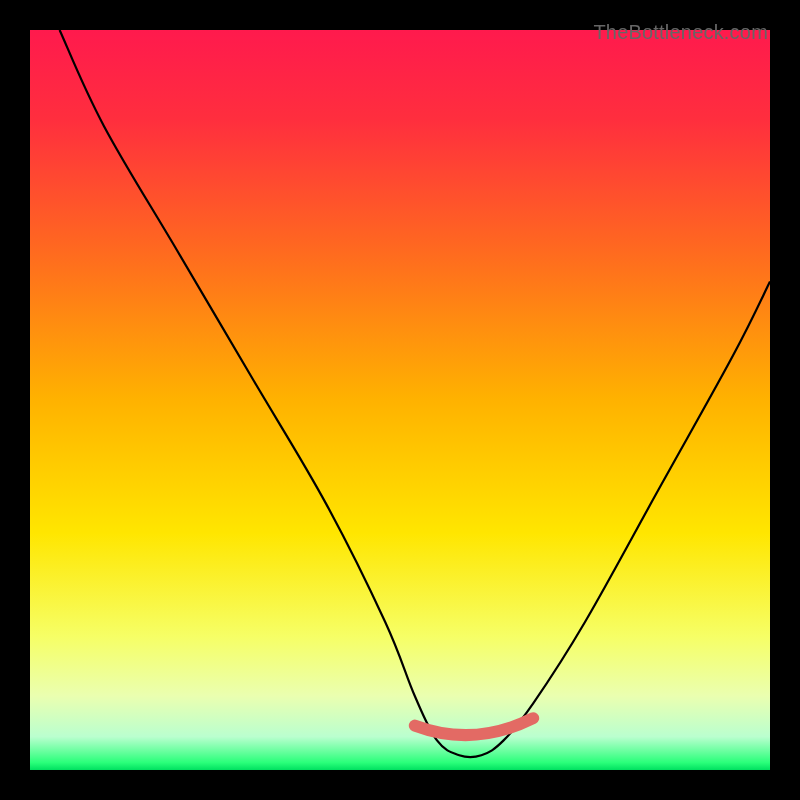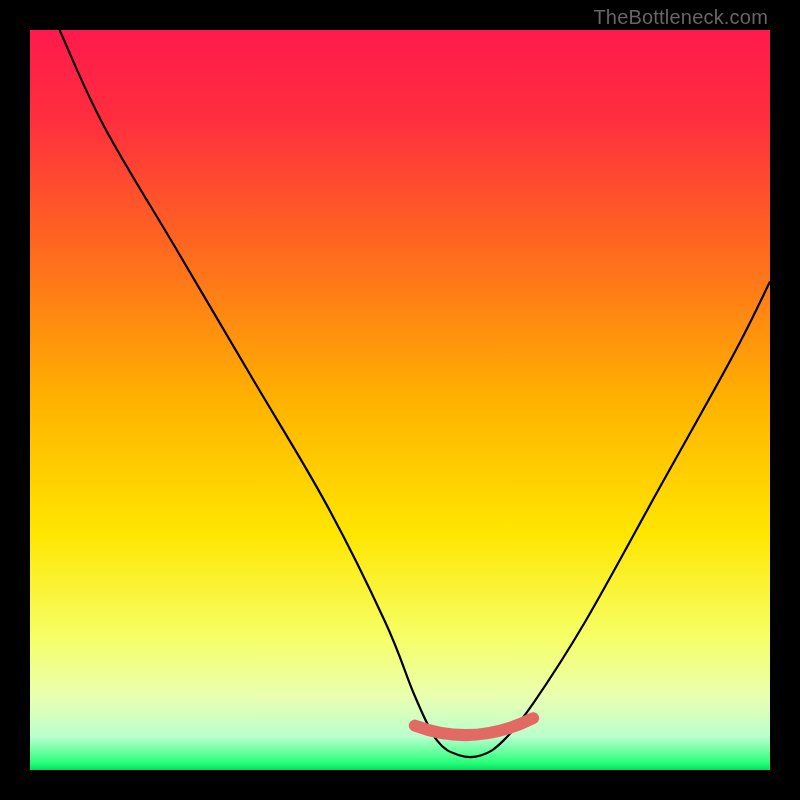--- a/index.html
+++ b/index.html
@@ -34,21 +34,21 @@
   }
   .curve-svg {
     position: absolute;
     left: 0;
     top: 0;
     width: 740px;
     height: 740px;
   }
   .watermark {
     position: absolute;
-    top: 6px;
+    top: 21px;
     right: 32px;
     color: #666666;
     font-size: 20px;
     font-weight: 400;
     letter-spacing: 0.2px;
   }
 </style>
 </head>
 <body>
 

